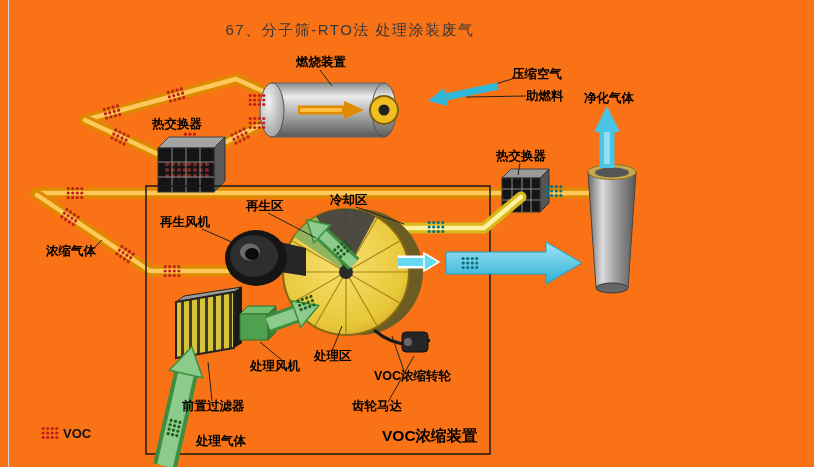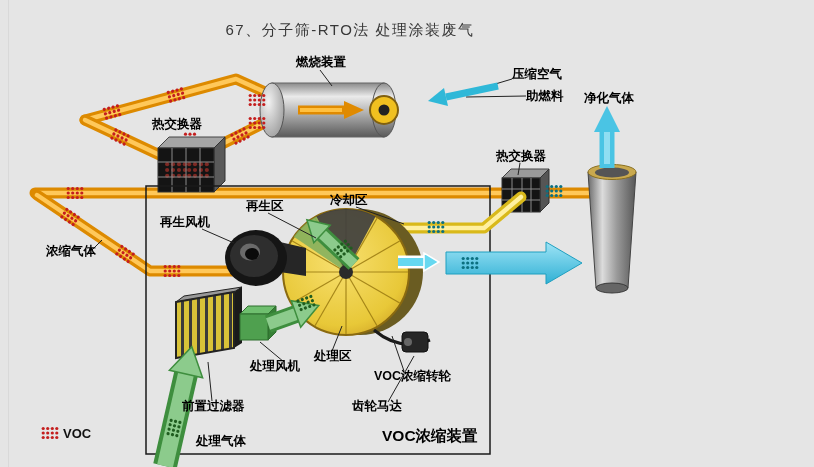--- a/index.html
+++ b/index.html
@@ -1,16 +1,16 @@
 <!DOCTYPE html>
 <html><head>
 <meta charset="utf-8">
 <style>
   html,body{margin:0;padding:0;background:#fff;}
-  .stage{position:relative;width:814px;height:467px;background:#e5e5e5;overflow:hidden;
+  .stage{position:relative;width:814px;height:467px;background:#f97316;overflow:hidden;
          font-family:"Liberation Sans","DejaVu Sans",sans-serif;}
   .left-rule{position:absolute;left:8px;top:0;width:1px;height:467px;background:#d9d9d9;}
   .title{position:absolute;top:21px;left:26px;width:648px;text-align:center;
          font-size:15px;color:#383838;letter-spacing:1.5px;font-weight:500;}
   svg.diagram{position:absolute;left:0;top:0;}
   .lbl{font-size:12.5px;font-weight:600;fill:#000;}
   .lbl-b{font-size:15.5px;font-weight:bold;fill:#000;}
   .lbl-voc{font-size:13px;font-weight:bold;fill:#111;}
   .ldr{stroke:#222;stroke-width:1;fill:none;}
   .pb{stroke:#DD8A00;stroke-width:11;fill:none;stroke-linecap:round;stroke-linejoin:round;}

